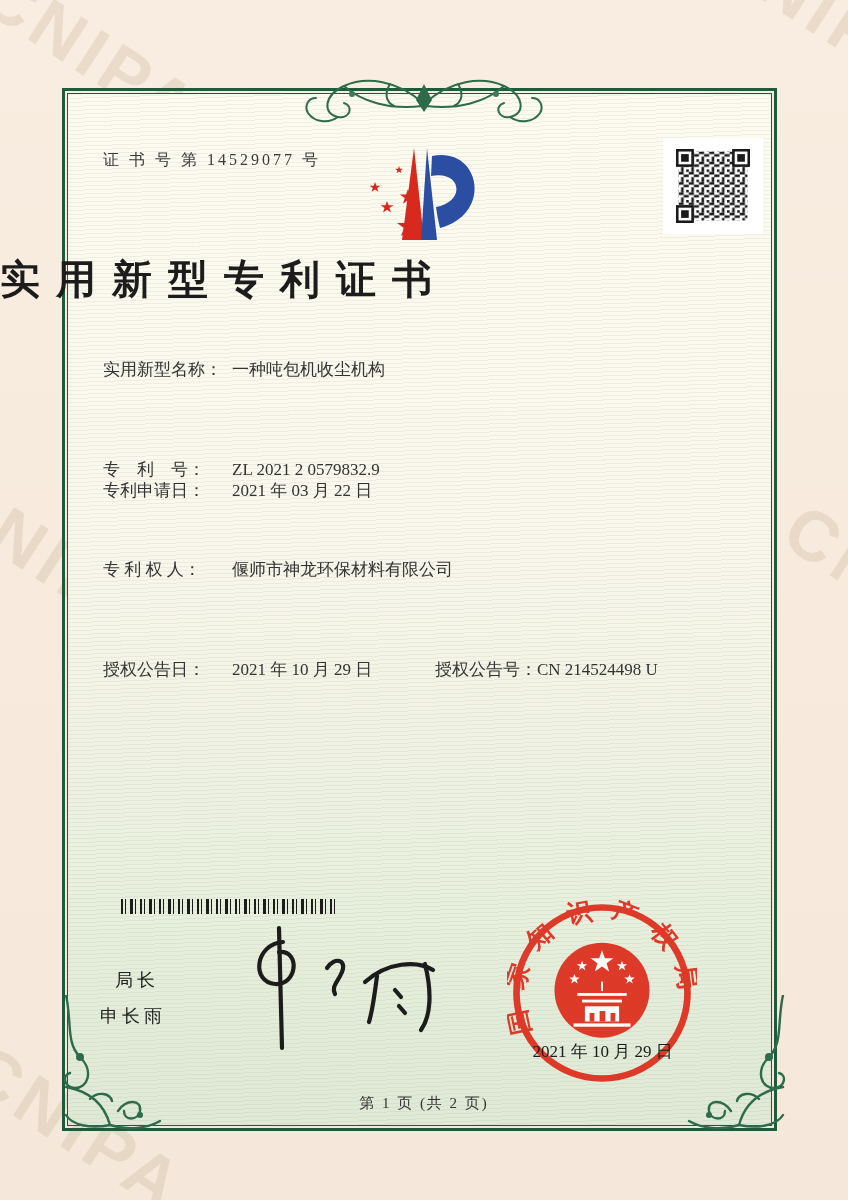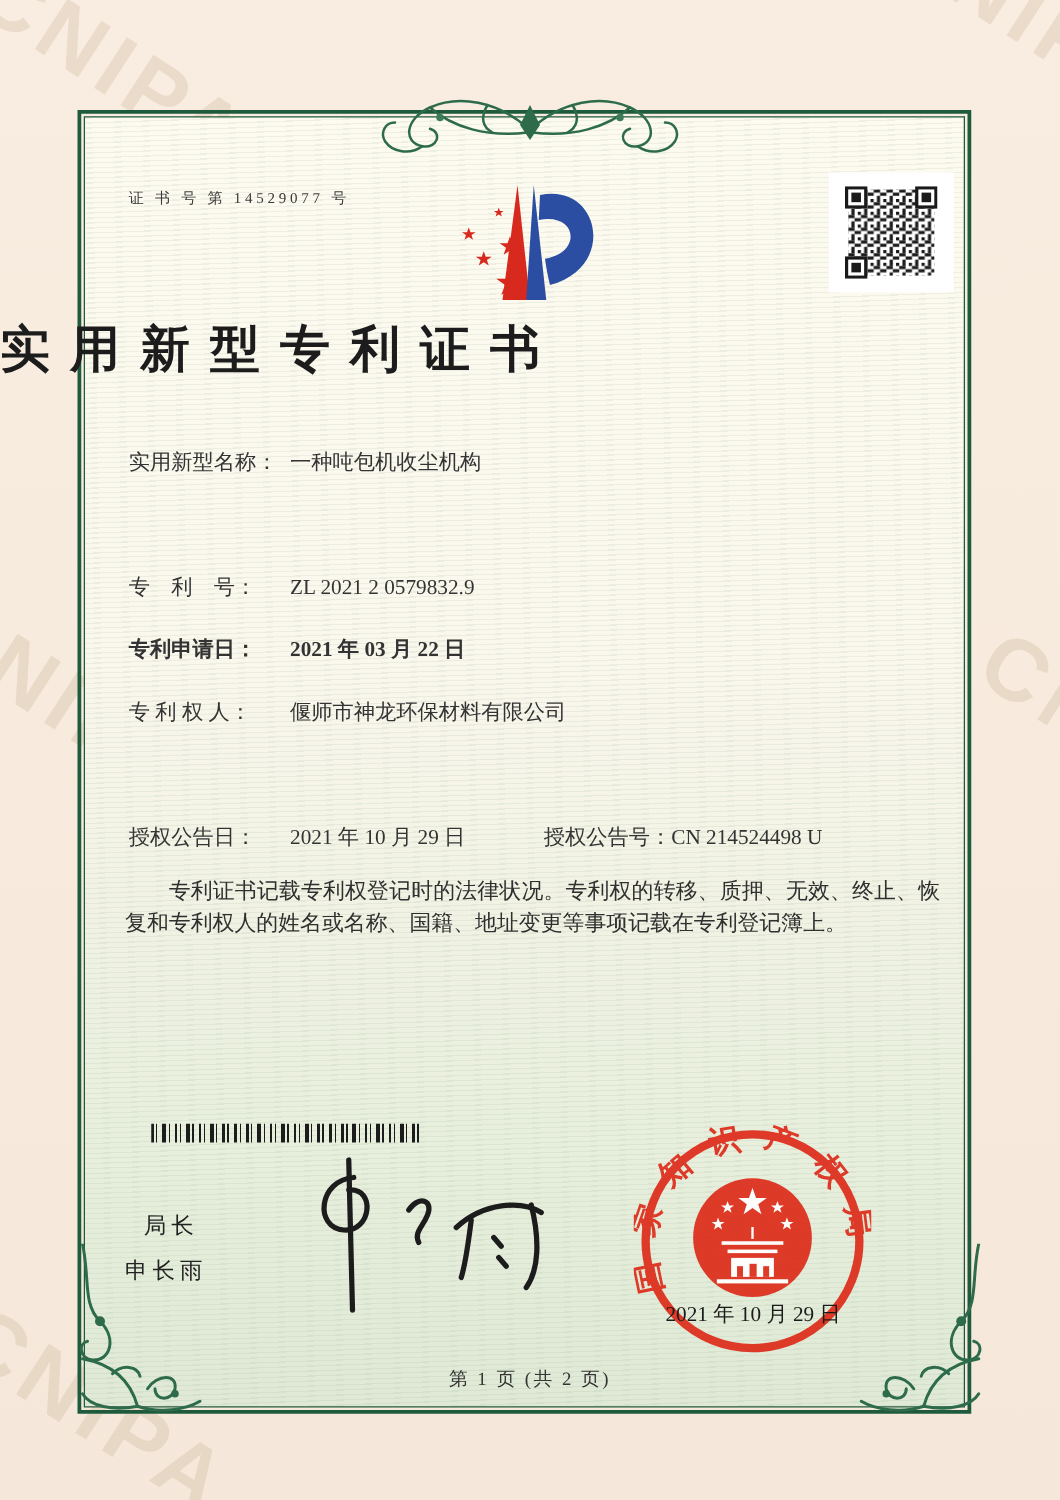--- a/index.html
+++ b/index.html
@@ -24,21 +24,21 @@
     position:absolute;left:2px;top:2px;right:2px;bottom:2px;
     border:1px solid #1e5b3c;
     background-image:
       repeating-linear-gradient(178deg,rgba(125,165,130,0.12) 0 1px,rgba(0,0,0,0) 1px 4px),
       linear-gradient(180deg,#fdfaf0 0%,#faf7ec 42%,#eff1e2 66%,#e6eedb 84%,#dfe9d6 100%);
   }
   .ornament{position:absolute;z-index:3;}
   
   .content{position:absolute;left:0;top:0;width:848px;height:1200px;z-index:4;color:#2b2b2b;}
   .abs{position:absolute;}
-  .cert-no{left:103px;top:150px;font-size:12px;letter-spacing:3px;color:#3a3a3a;}
+  .cert-no{left:103px;top:150px;font-size:16px;letter-spacing:3px;color:#3a3a3a;}
   .title{left:0;top:252px;width:848px;text-align:left;font-size:40px;font-weight:bold;
          letter-spacing:16px;color:#1c1c1c;}
   .field-row{left:103px;width:660px;font-size:17px;color:#333;white-space:nowrap;}
   .field-label{display:inline-block;width:129px;}
   .field-value{display:inline-block;}
   .grant-right{position:absolute;left:332px;top:0;}
   .paras{left:100px;top:699px;width:652px;font-size:17.5px;line-height:26px;
          text-align:justify;color:#2f2f2f;}
   .paras p{margin:0;text-indent:2em;}
   .barcode{
@@ -168,36 +168,35 @@
     </div>
 
     <div class="abs title">实用新型专利证书</div>
 
     <div class="abs field-row" style="top:358px;text-decoration:underline;">
       <span class="field-label">实用新型名称：</span><span class="field-value">一种吨包机收尘机构</span>
     </div>
     <div class="abs field-row" style="top:458px;">
       <span class="field-label">专　利　号：</span><span class="field-value">ZL 2021 2 0579832.9</span>
     </div>
-    <div class="abs field-row" style="top:508px;font-weight:bold;">
+    <div class="abs field-row" style="top:479px;">
       <span class="field-label">专利申请日：</span><span class="field-value">2021 年 03 月 22 日</span>
     </div>
     <div class="abs field-row" style="top:558px;">
       <span class="field-label">专 利 权 人：</span><span class="field-value">偃师市神龙环保材料有限公司</span>
     </div>
 
     <div class="abs field-row" style="top:658px;">
       <span class="field-label">授权公告日：</span><span class="field-value">2021 年 10 月 29 日</span>
       <span class="grant-right">
         <span>授权公告号：</span><span>CN 214524498 U</span>
       </span>
     </div>
 
     <div class="abs paras">
-      <p>专利证书记载专利权登记时的法律状况。专利权的转移、质押、无效、终止、恢复和专利权人的姓名或名称、国籍、地址变更等事项记载在专利登记簿上。</p>
     </div>
 
     <div class="abs barcode"></div>
 
     <div class="abs signer-title">局长</div>
     <div class="abs signer-name">申长雨</div>
 
     <svg class="abs" style="left:235px;top:920px;" width="215" height="135" viewBox="0 0 215 135">
       <g stroke="#1c1c1c" stroke-width="4.2" fill="none" stroke-linecap="round" stroke-linejoin="round">
         <path d="M48,22 C20,24 16,62 40,64 C62,66 66,30 44,32"></path>

